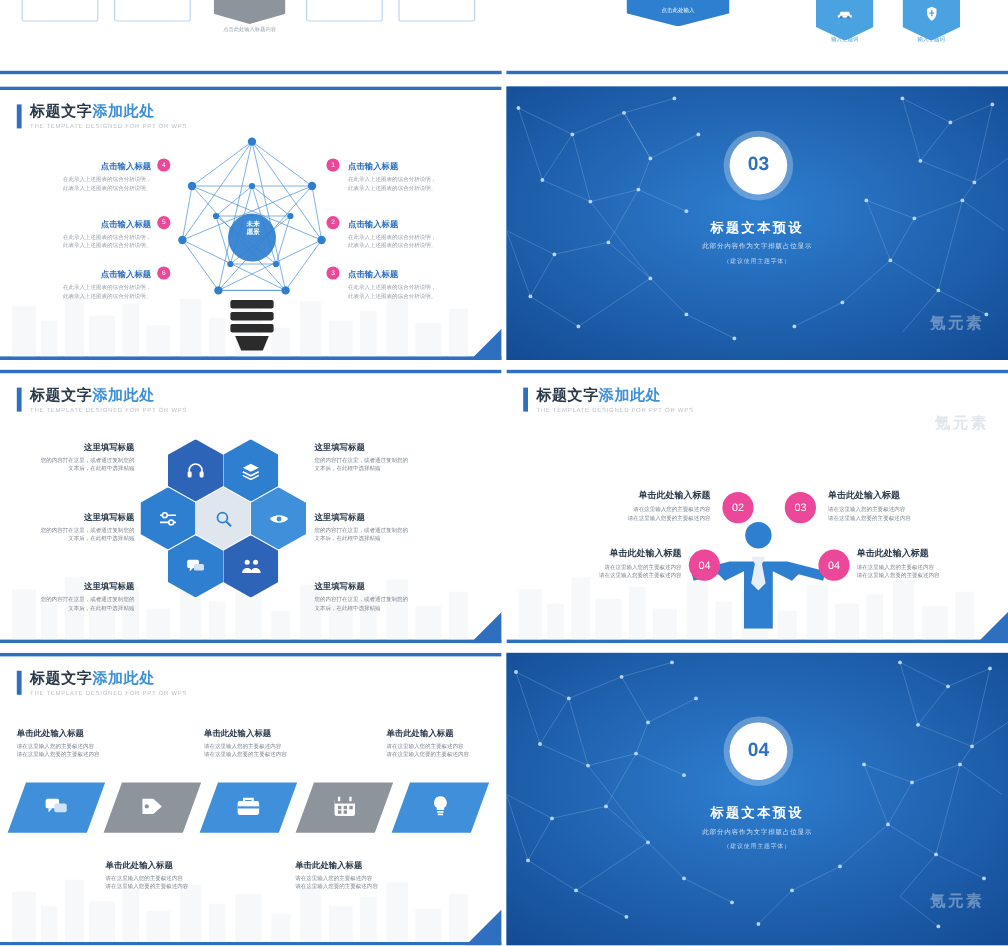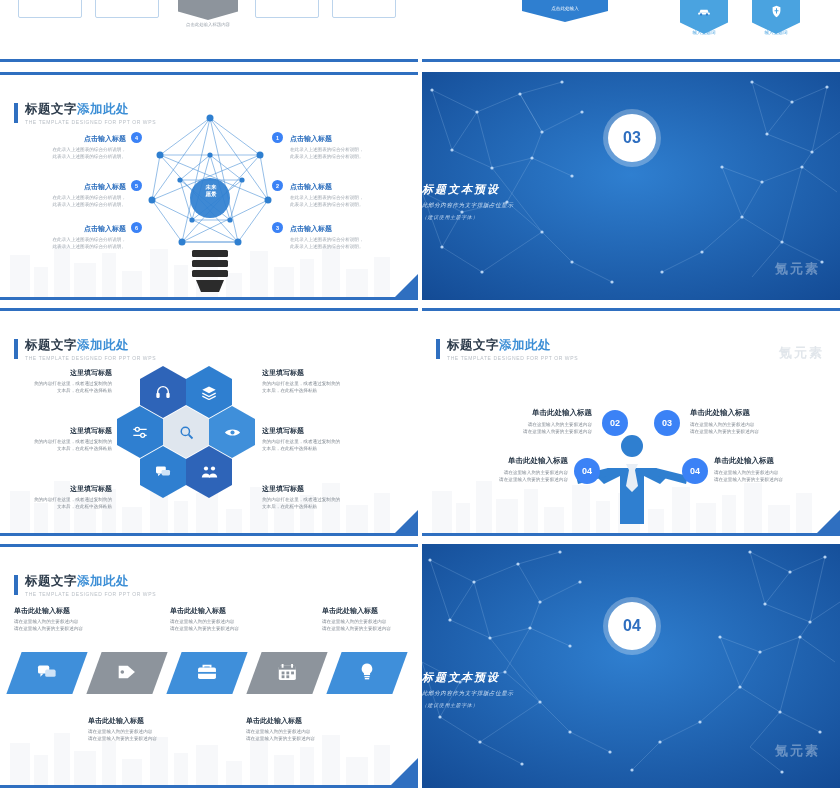--- a/index.html
+++ b/index.html
@@ -2,42 +2,42 @@
 <html><head>
 <meta charset="utf-8">
 <style>
   html,body{margin:0;padding:0;background:#ffffff;}
   body{width:840px;height:788px;font-family:"Liberation Sans","DejaVu Sans",sans-serif;overflow:hidden;}
   .page{position:relative;width:840px;height:788px;background:#fff;}
   .slide{position:absolute;overflow:hidden;background:#fff;}
   .slide.dark{background:#1c5fb0;}
 
   
-  .hdr{position:absolute;left:14px;top:14px;display:flex;align-items:flex-start;margin-top:16px;}
+  .hdr{position:absolute;left:14px;top:14px;display:flex;align-items:flex-start;}
   .hdr .bar{width:4px;height:20px;background:#2f6fc0;margin-right:7px;margin-top:1px;}
   .hdr .t1{font-size:12.5px;font-weight:bold;color:#2b3a4a;letter-spacing:.5px;line-height:14px;}
   .hdr .t1 .accent{color:#3d8fd6;}
   .hdr .t2{font-size:5px;color:#b9bfc6;letter-spacing:.6px;margin-top:3px;}
   .topline{position:absolute;left:0;top:0;height:3px;background:#2f6fc0;}
   .botline{position:absolute;left:0;bottom:0;height:3px;background:#2f6fc0;}
   .corner{position:absolute;right:0;bottom:0;width:0;height:0;border-style:solid;}
 
   .skyline{position:absolute;left:0;bottom:3px;width:100%;height:70px;opacity:.5;}
 
   
   .mini-title{font-size:7px;font-weight:bold;color:#2d6fbe;}
   .mini-body{font-size:4.6px;color:#9aa2ab;line-height:7px;}
   .mini-body-d{font-size:4.6px;color:#7e868f;line-height:7px;}
 
-  .numcirc{border-radius:50%;background:#3b82f6;color:#fff;display:flex;align-items:center;justify-content:center;font-weight:bold;}
+  .numcirc{border-radius:50%;background:#ec4899;color:#fff;display:flex;align-items:center;justify-content:center;font-weight:normal;}
 
   
   .ring{position:absolute;border-radius:50%;background:#ffffff;display:flex;align-items:center;justify-content:center;box-shadow:0 0 0 5px rgba(255,255,255,.28);}
   .ring span{color:#2f6fc0;font-weight:bold;}
-  .dark-t{position:absolute;width:100%;color:#fff;font-style:italic;}
+  .dark-t{position:absolute;width:100%;text-align:center;color:#fff;}
   .dark-t.big{font-size:11px;font-weight:bold;letter-spacing:2px;}
   .dark-t.sm{font-size:5.5px;color:#cfe0f3;letter-spacing:.6px;}
   .dark-t.sm2{font-size:5px;color:#bcd3ee;letter-spacing:.6px;}
 
   .wm{position:absolute;color:rgba(255,255,255,.35);font-size:13px;letter-spacing:2px;font-weight:bold;}
   .wm.dk{color:rgba(120,140,165,.22);}
 
   
   .hex{position:absolute;background:#2f7fd0;clip-path:polygon(50% 0%,100% 25%,100% 75%,50% 100%,0% 75%,0% 25%);display:flex;align-items:center;justify-content:center;color:#fff;}
   .par{position:absolute;display:flex;align-items:center;justify-content:center;color:#fff;transform:skewX(-20deg);}

